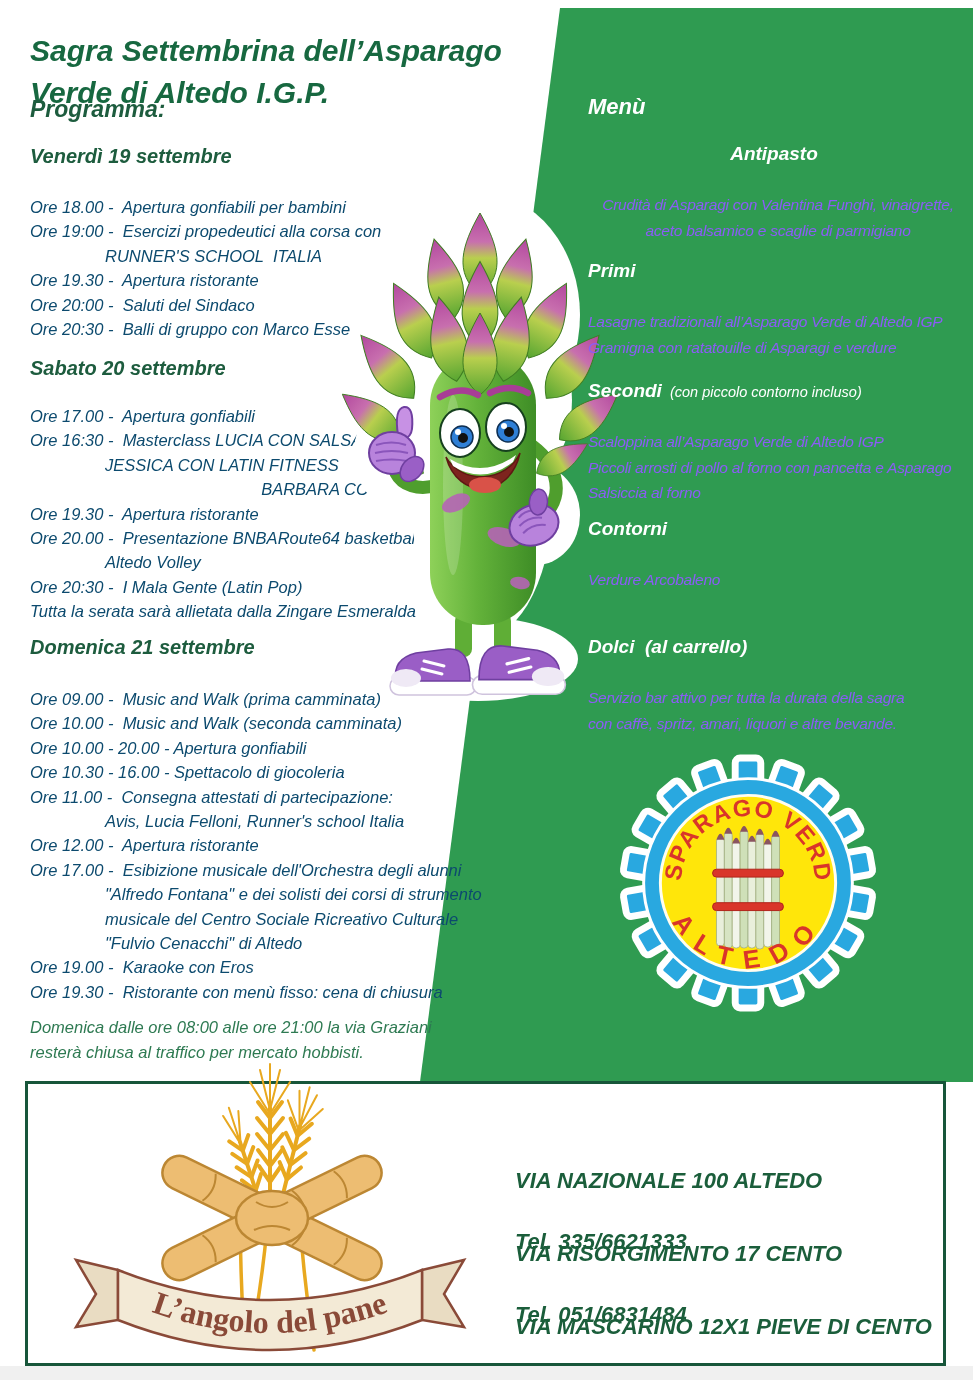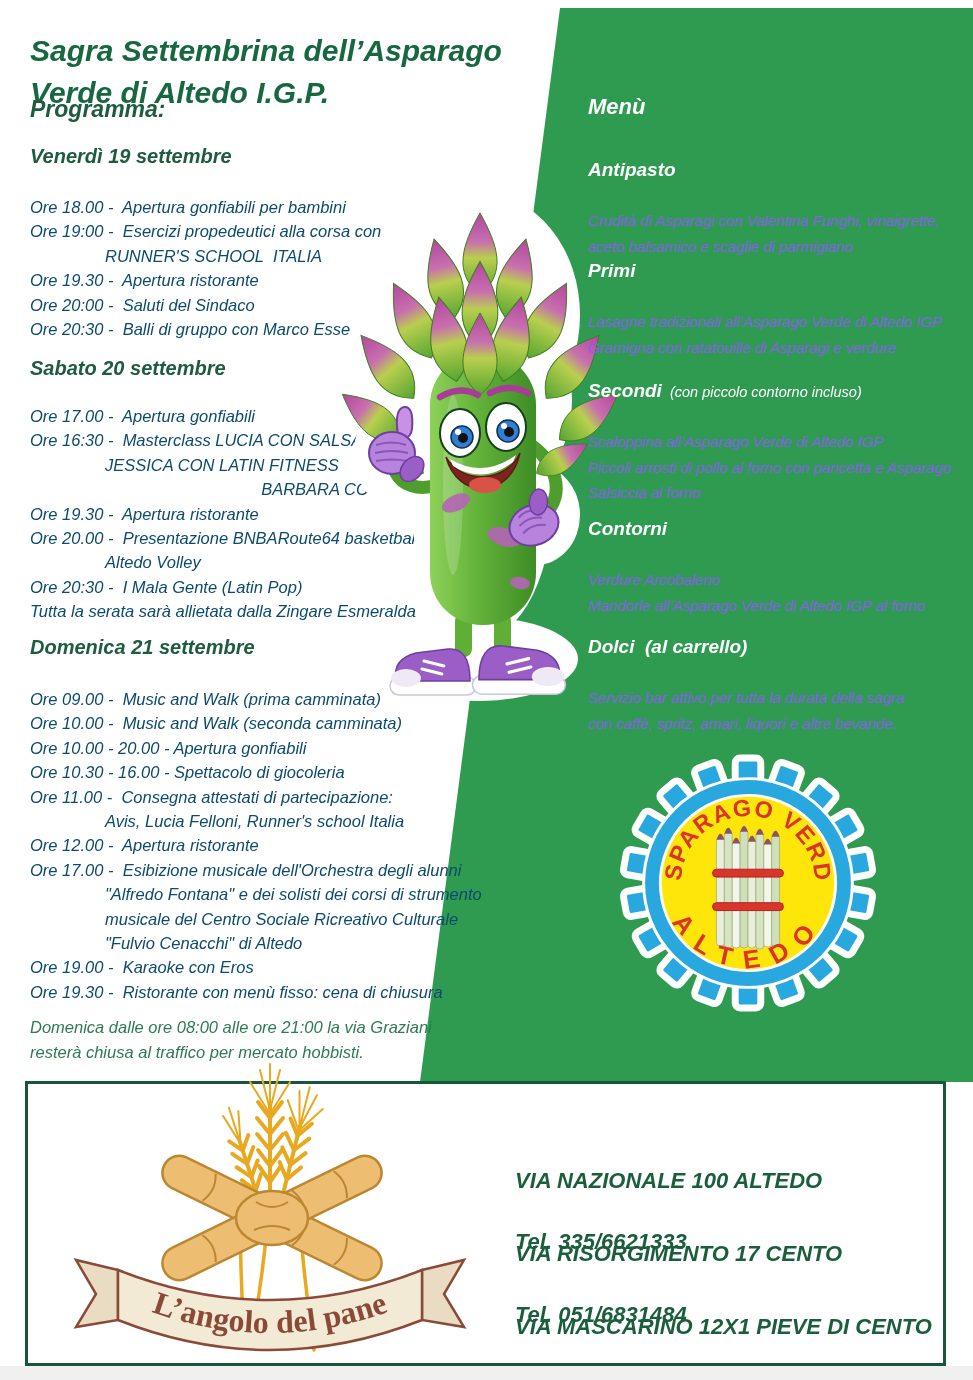--- a/index.html
+++ b/index.html
@@ -208,21 +208,21 @@
       <g transform="translate(176,340) rotate(-20)">
         <ellipse cx="0" cy="0" rx="25" ry="20" fill="#b883dc" stroke="#6f3fa0" stroke-width="2"></ellipse>
         <path d="M -12,-12 Q -2,-18 8,-12 M -14,-4 Q -2,-10 10,-4 M -13,4 Q -1,-2 11,4" stroke="#8a55bb" stroke-width="2" fill="none"></path>
         <ellipse cx="12" cy="-20" rx="9" ry="13" transform="rotate(25 12 -20)" fill="#9a5fc6" stroke="#6f3fa0" stroke-width="1.5"></ellipse>
       </g>
     </svg>
   </div>
 
   <div class="abs menu-heading">Menù</div>
 
-  <div class="menu-section" style="top:159px;">
+  <div class="menu-section" style="top:143px;text-align:center;">
     <div class="menu-title"><span>Antipasto</span><span class="menu-suffix"></span></div>
     <div class="menu-lines">
         <div class="menu-line">Crudità di Asparagi con Valentina Funghi, vinaigrette,</div>
         <div class="menu-line">aceto balsamico e scaglie di parmigiano</div>
       </div>
   </div>
   <div class="menu-section" style="top:260px;">
     <div class="menu-title"><span>Primi</span><span class="menu-suffix"></span></div>
     <div class="menu-lines">
         <div class="menu-line">Lasagne tradizionali all’Asparago Verde di Altedo IGP</div>
@@ -234,21 +234,20 @@
     <div class="menu-lines">
         <div class="menu-line">Scaloppina all’Asparago Verde di Altedo IGP</div>
         <div class="menu-line">Piccoli arrosti di pollo al forno con pancetta e Asparago</div>
         <div class="menu-line">Salsiccia al forno</div>
       </div>
   </div>
   <div class="menu-section" style="top:518px;">
     <div class="menu-title"><span>Contorni</span><span class="menu-suffix"></span></div>
     <div class="menu-lines">
         <div class="menu-line">Verdure Arcobaleno</div>
-        <div class="menu-line">Mandorle all’Asparago Verde di Altedo IGP al forno</div>
       </div>
   </div>
   <div class="menu-section" style="top:636px;">
     <div class="menu-title"><span>Dolci  (al carrello)</span><span class="menu-suffix"></span></div>
     <div class="menu-lines">
         <div class="menu-line">Servizio bar attivo per tutta la durata della sagra</div>
         <div class="menu-line">con caffè, spritz, amari, liquori e altre bevande.</div>
       </div>
   </div>
 

